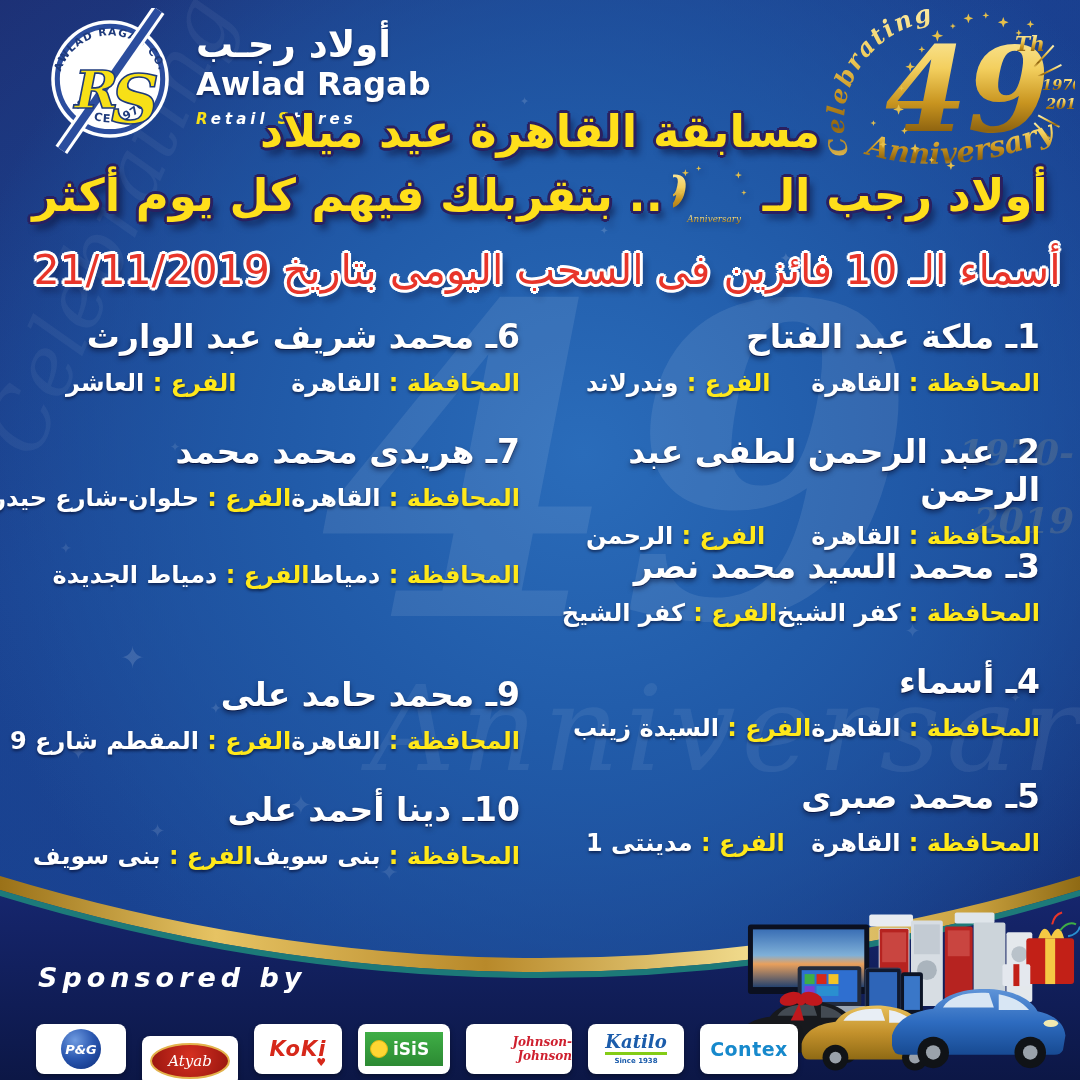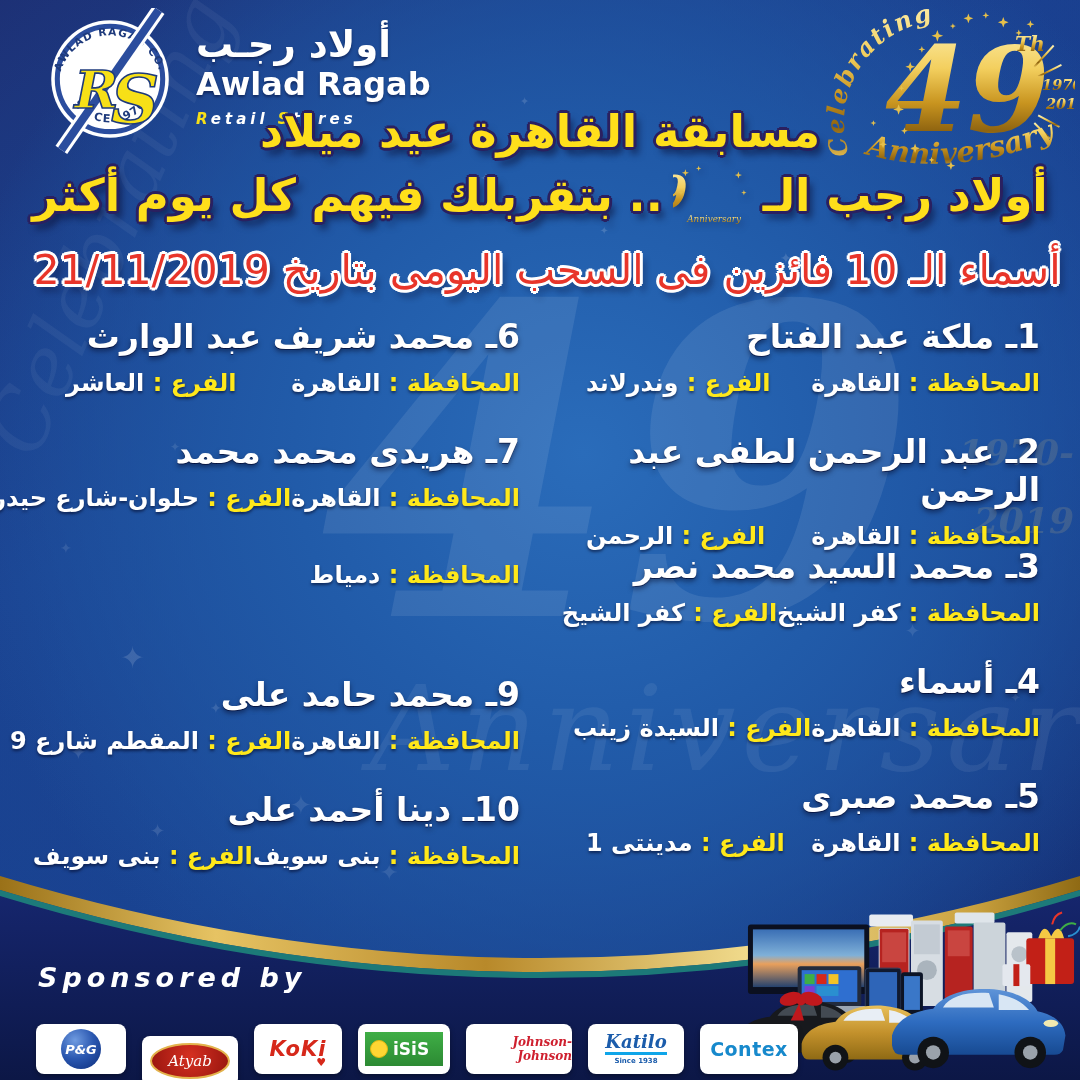--- a/index.html
+++ b/index.html
@@ -79,21 +79,21 @@
   .koki-heart::before{content:"♥";}
   .chip-isis{width:92px;}
   .isis-pill{width:78px;height:34px;border-radius:0;background:linear-gradient(#3fae46,#2c8a33);
           display:flex;align-items:center;padding-left:5px;box-sizing:border-box;}
   .isis-ball{width:16px;height:16px;border-radius:50%;background:#ffd633;border:1px solid #e2b70f;flex:0 0 auto;}
   .isis-txt{color:#fff;font-size:17px;font-weight:bold;margin-left:5px;}
   .chip-jnj{width:106px;}
   .jnj-txt{color:#cf202f;font-size:12px;font-style:italic;font-family:"DejaVu Serif",serif;font-weight:bold;}
   .chip-katilo{width:96px;flex-direction:column;}
   .katilo-txt{color:#1b5cab;font-size:18px;font-weight:bold;font-style:italic;font-family:"DejaVu Serif",serif;
-          border-bottom:3px solid #0ea5e9;line-height:1.05;}
+          border-bottom:3px solid #84cc16;line-height:1.05;}
   .katilo-since{color:#1b5cab;font-size:7px;font-weight:bold;margin-top:2px;}
   .chip-contex{width:98px;}
   .contex-txt{color:#1789cc;font-size:19px;font-weight:bold;letter-spacing:.5px;}
   .prizes{position:absolute;right:0;bottom:0;width:338px;height:172px;z-index:5;}
 </style>
 </head>
 <body>
 
 <div class="stage">
 
@@ -282,20 +282,21 @@
       <div class="w-name">7ـ هريدى محمد محمد</div>
       <div class="w-details">
         <span class="w-pair"><span class="w-lbl">المحافظة :</span> <span class="w-val w-gov">القاهرة</span></span>
         <span class="w-pair"><span class="w-lbl">الفرع :</span> <span class="w-val w-branch">حلوان-شارع حيدر</span></span>
       </div>
     </div>
 
     <div class="wentry">
       <div class="w-details">
         <span class="w-pair"><span class="w-lbl">المحافظة :</span> <span class="w-val w-gov">دمياط</span></span>
+        <span class="w-pair"><span class="w-lbl">الفرع :</span> <span class="w-val w-branch">دمياط الجديدة</span></span>
       </div>
     </div>
 
     <div class="wentry">
       <div class="w-name">9ـ محمد حامد على</div>
       <div class="w-details">
         <span class="w-pair"><span class="w-lbl">المحافظة :</span> <span class="w-val w-gov">القاهرة</span></span>
         <span class="w-pair"><span class="w-lbl">الفرع :</span> <span class="w-val w-branch">المقطم شارع 9</span></span>
       </div>
     </div>

